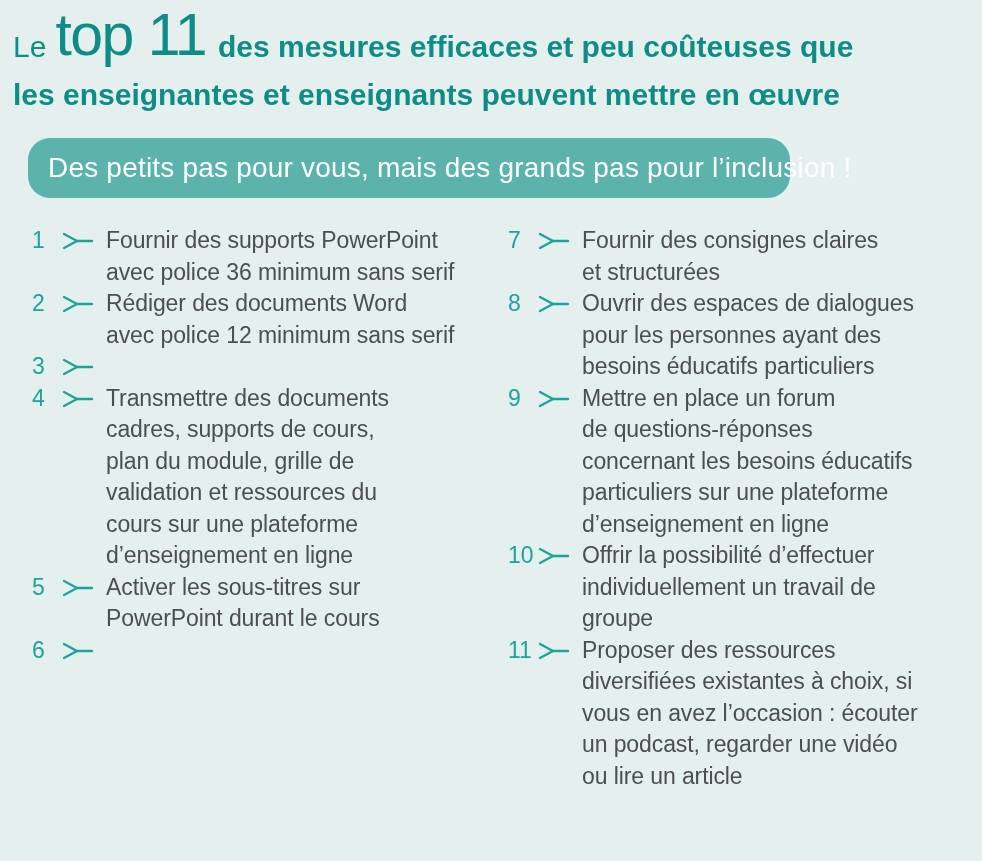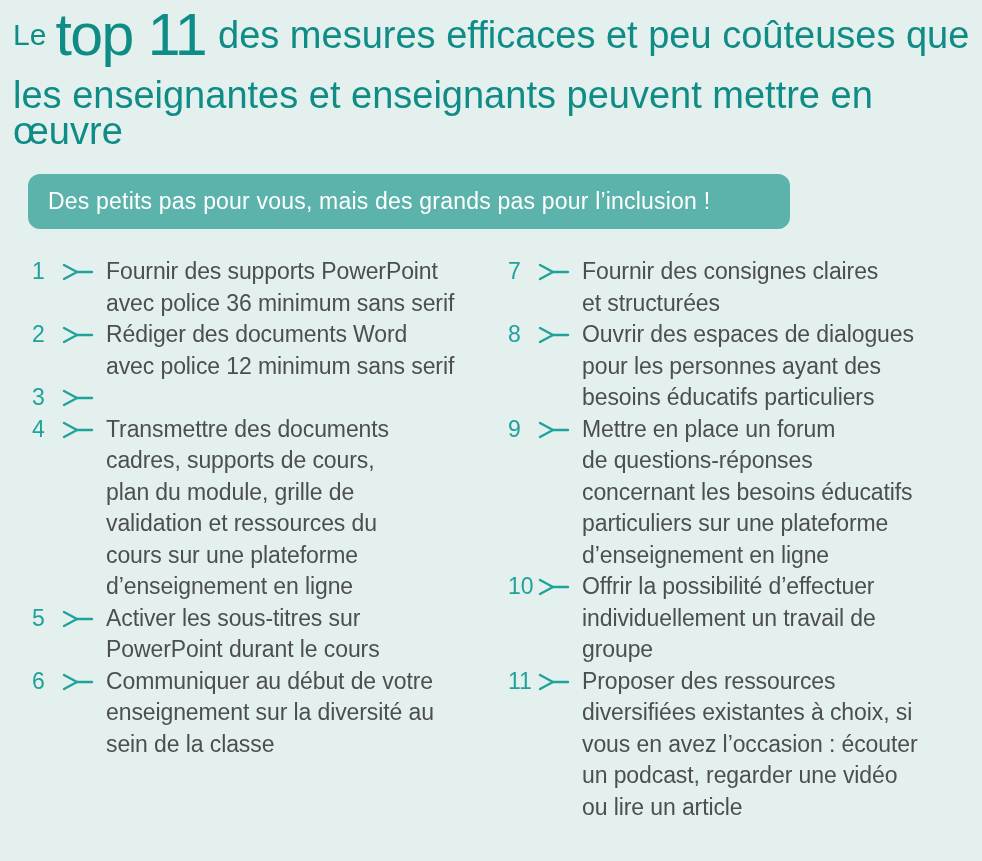--- a/index.html
+++ b/index.html
@@ -13,53 +13,53 @@
     font-family: "Liberation Sans", "DejaVu Sans", sans-serif;
     overflow: hidden;
   }
   
   .title-block {
     padding: 6px 0 0 13px;
     color: #0e8c85;
   }
   .title-line1 {
     display: flex;
-    align-items: center;
+    align-items: flex-end;
     white-space: nowrap;
   }
   .title-le {
     font-size: 30px;
     font-weight: 500;
     margin-right: 9px;
   }
   .title-top11 {
     font-size: 59px;
     font-weight: 400;
     letter-spacing: -1.5px;
     margin-right: 12px;
     line-height: 58px;
   }
   .title-rest, .title-line2 {
-    font-size: 38px;
-    font-weight: 400;
+    font-size: 30px;
+    font-weight: 700;
   }
   .title-line2 {
     margin-top: 13px;
     line-height: 36px;
   }
   
   .banner {
     margin: 25px 0 0 28px;
     width: 762px;
     box-sizing: border-box;
     background: #5cb3ab;
     color: #ffffff;
-    border-radius: 12px;
+    border-radius: 22px;
     padding: 14px 20px;
-    font-size: 23px;
+    font-size: 28px;
     font-weight: 500;
     letter-spacing: 0.2px;
     white-space: nowrap;
   }
   
   .columns {
     display: flex;
     margin-top: 27px;
   }
   .col-left {
@@ -179,23 +179,20 @@
     </div>
 
     <div class="item">
       <span class="num">6</span>
       <span class="icon">
           <svg width="32" height="18" viewBox="0 0 32 18">
             <path d="M2 2 L15 9 L2 16" fill="none" stroke="#1fa29a" stroke-width="2.4" stroke-linecap="round" stroke-linejoin="round"></path>
             <line x1="15" y1="9" x2="30" y2="9" stroke="#1fa29a" stroke-width="2.4" stroke-linecap="round"></line>
           </svg>
         </span>
-      <span class="text">Communiquer au début de votre
-enseignement sur la diversité au
-sein de la classe</span>
     </div>
 
   </div>
 
   <div class="col-right">
 
     <div class="item">
       <span class="num">7</span>
       <span class="icon">
           <svg width="32" height="18" viewBox="0 0 32 18">

